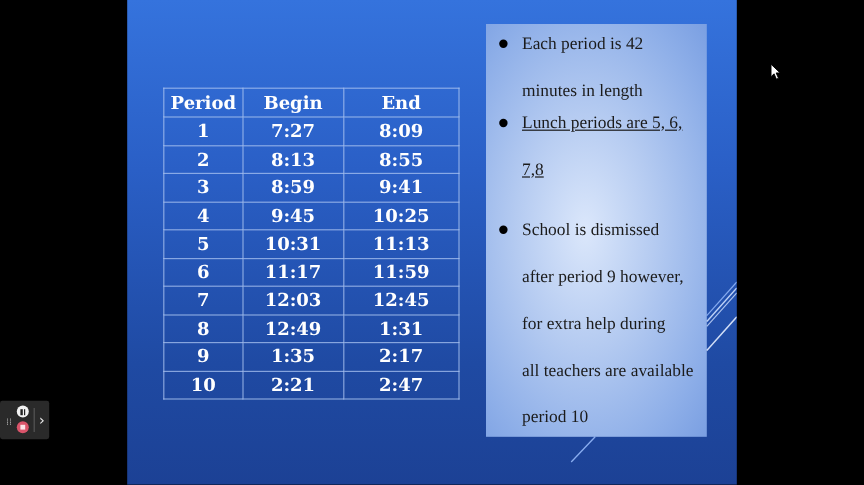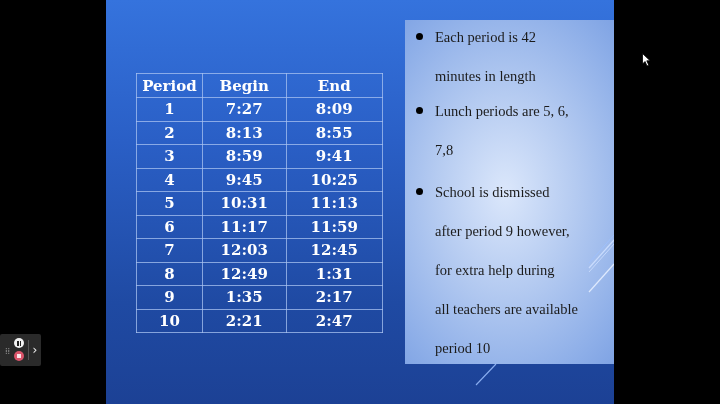--- a/index.html
+++ b/index.html
@@ -30,21 +30,20 @@
       height: 22.5px; padding: 0; text-align: center;
       font-weight: bold;
     }
     table.sched th { height: 23px; }
     table.sched col.c1 { width: 66px; }
     table.sched col.c2 { width: 84px; }
     table.sched col.c3 { width: 97px; }
     .infobox {
       position: absolute; left: 299px; top: 20px; width: 184px; height: 344px;
       background: radial-gradient(ellipse at 45% 50%, #dbe7fb 0%, #b5cbf1 40%, #8daee8 80%, #7a9fe2 100%);
-      padding-left: 39px;
     }
     .bullets { list-style: none; margin: 0; padding: 0; }
     .bullet {
       position: absolute; left: 0; width: 184px;
       font-family: "Liberation Serif", serif;
       font-size: 14.5px; color: #1b1b1b; line-height: 39px;
     }
     .bullet .dot {
       position: absolute; left: 11px; top: 15px;
       width: 7px; height: 7px; border-radius: 50%; background: #000;
@@ -154,21 +153,21 @@
     </tbody>
   </table>
 
   <div class="infobox">
     <ul class="bullets">
       <li class="bullet" style="top:-2px;">
         <span class="dot"></span>
         <span class="line">Each period is 42</span>
         <span class="line">minutes in length</span>
       </li>
-      <li class="bullet" style="top:72px;">
+      <li class="bullet" style="top:64px;text-decoration:underline;">
         <span class="dot"></span>
         <span class="line">Lunch periods are 5, 6,</span>
         <span class="line">7,8</span>
       </li>
       <li class="bullet" style="top:153px;">
         <span class="dot"></span>
         <span class="line">School is dismissed</span>
         <span class="line">after period 9 however,</span>
         <span class="line">for extra help during</span>
         <span class="line">all teachers are available</span>

